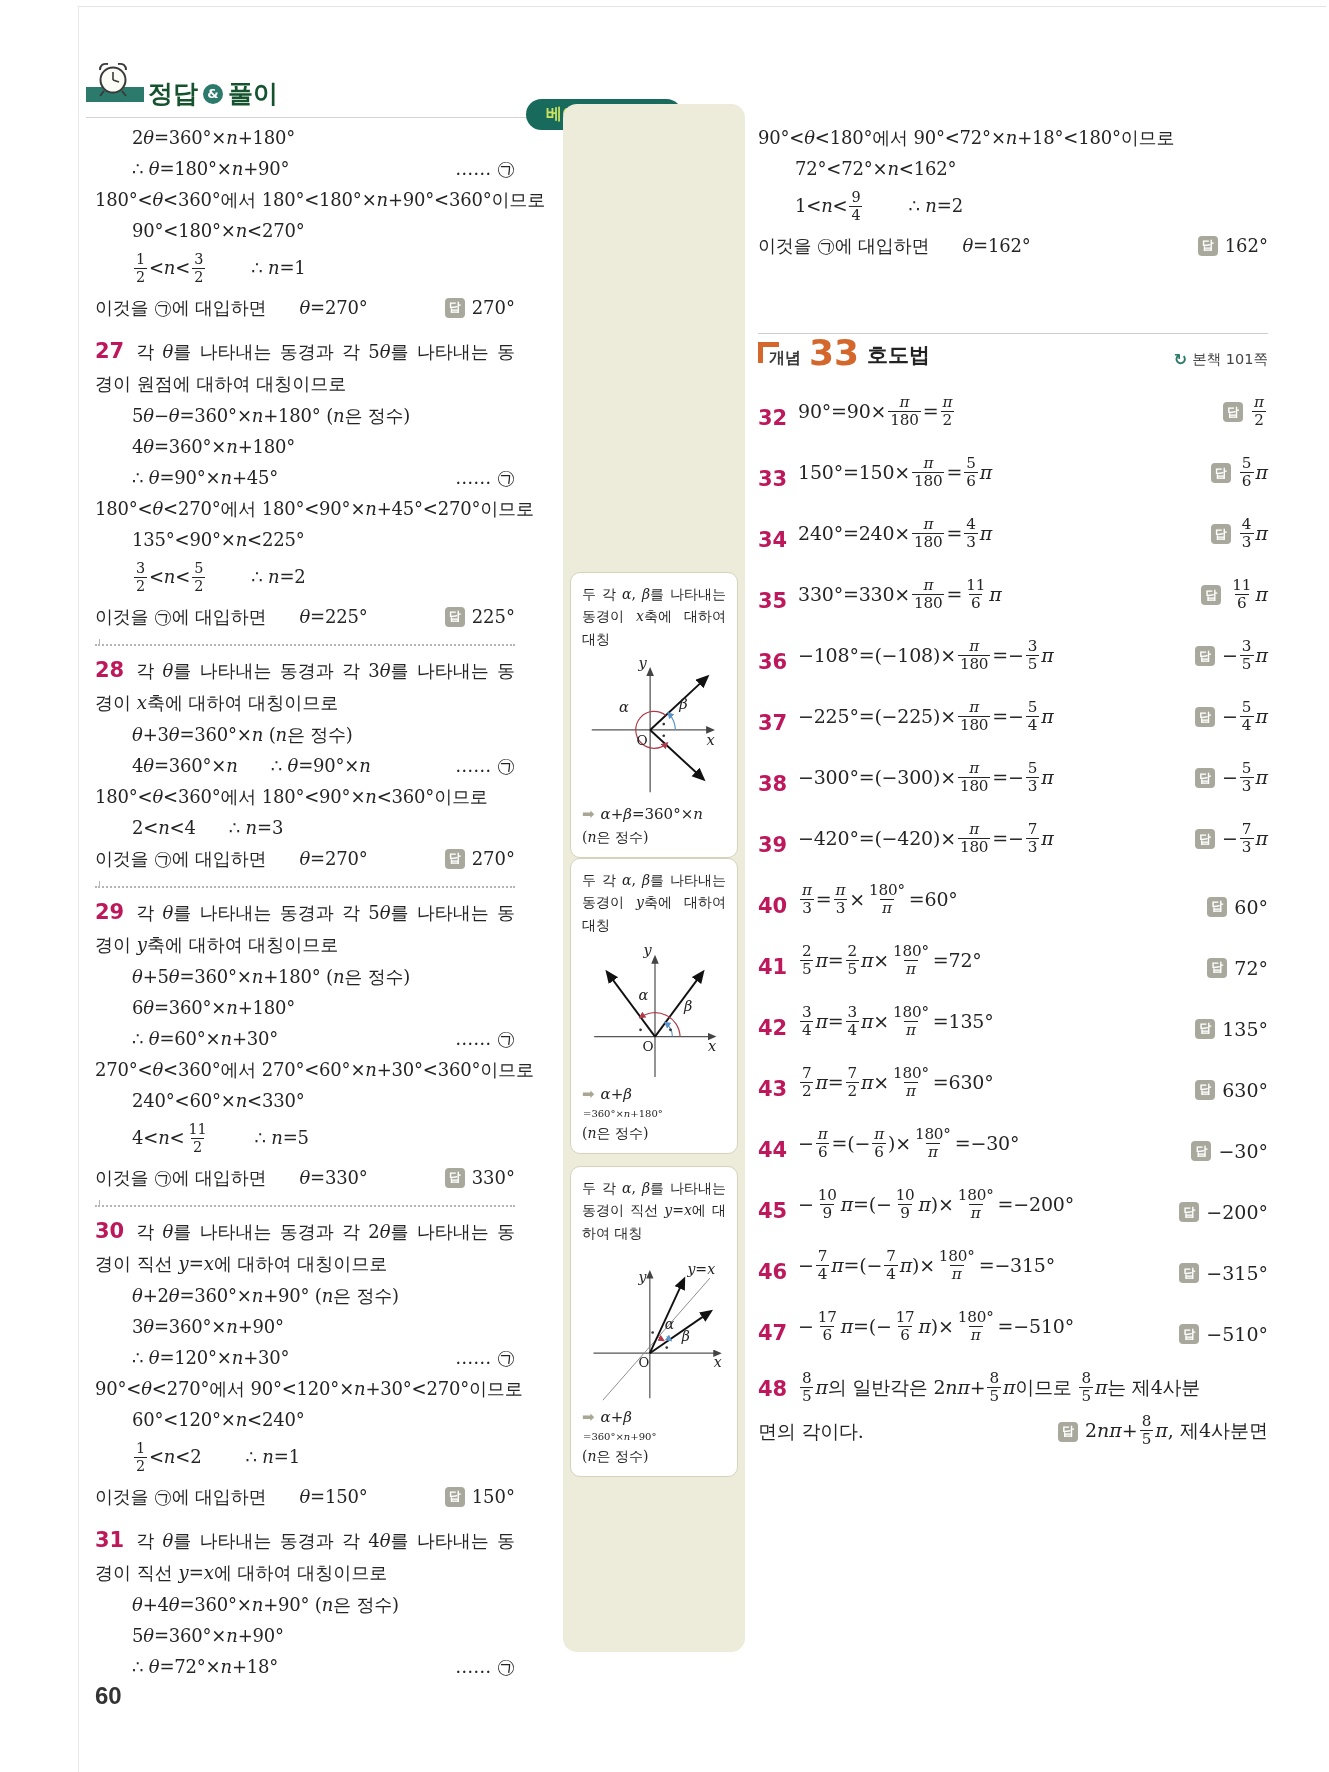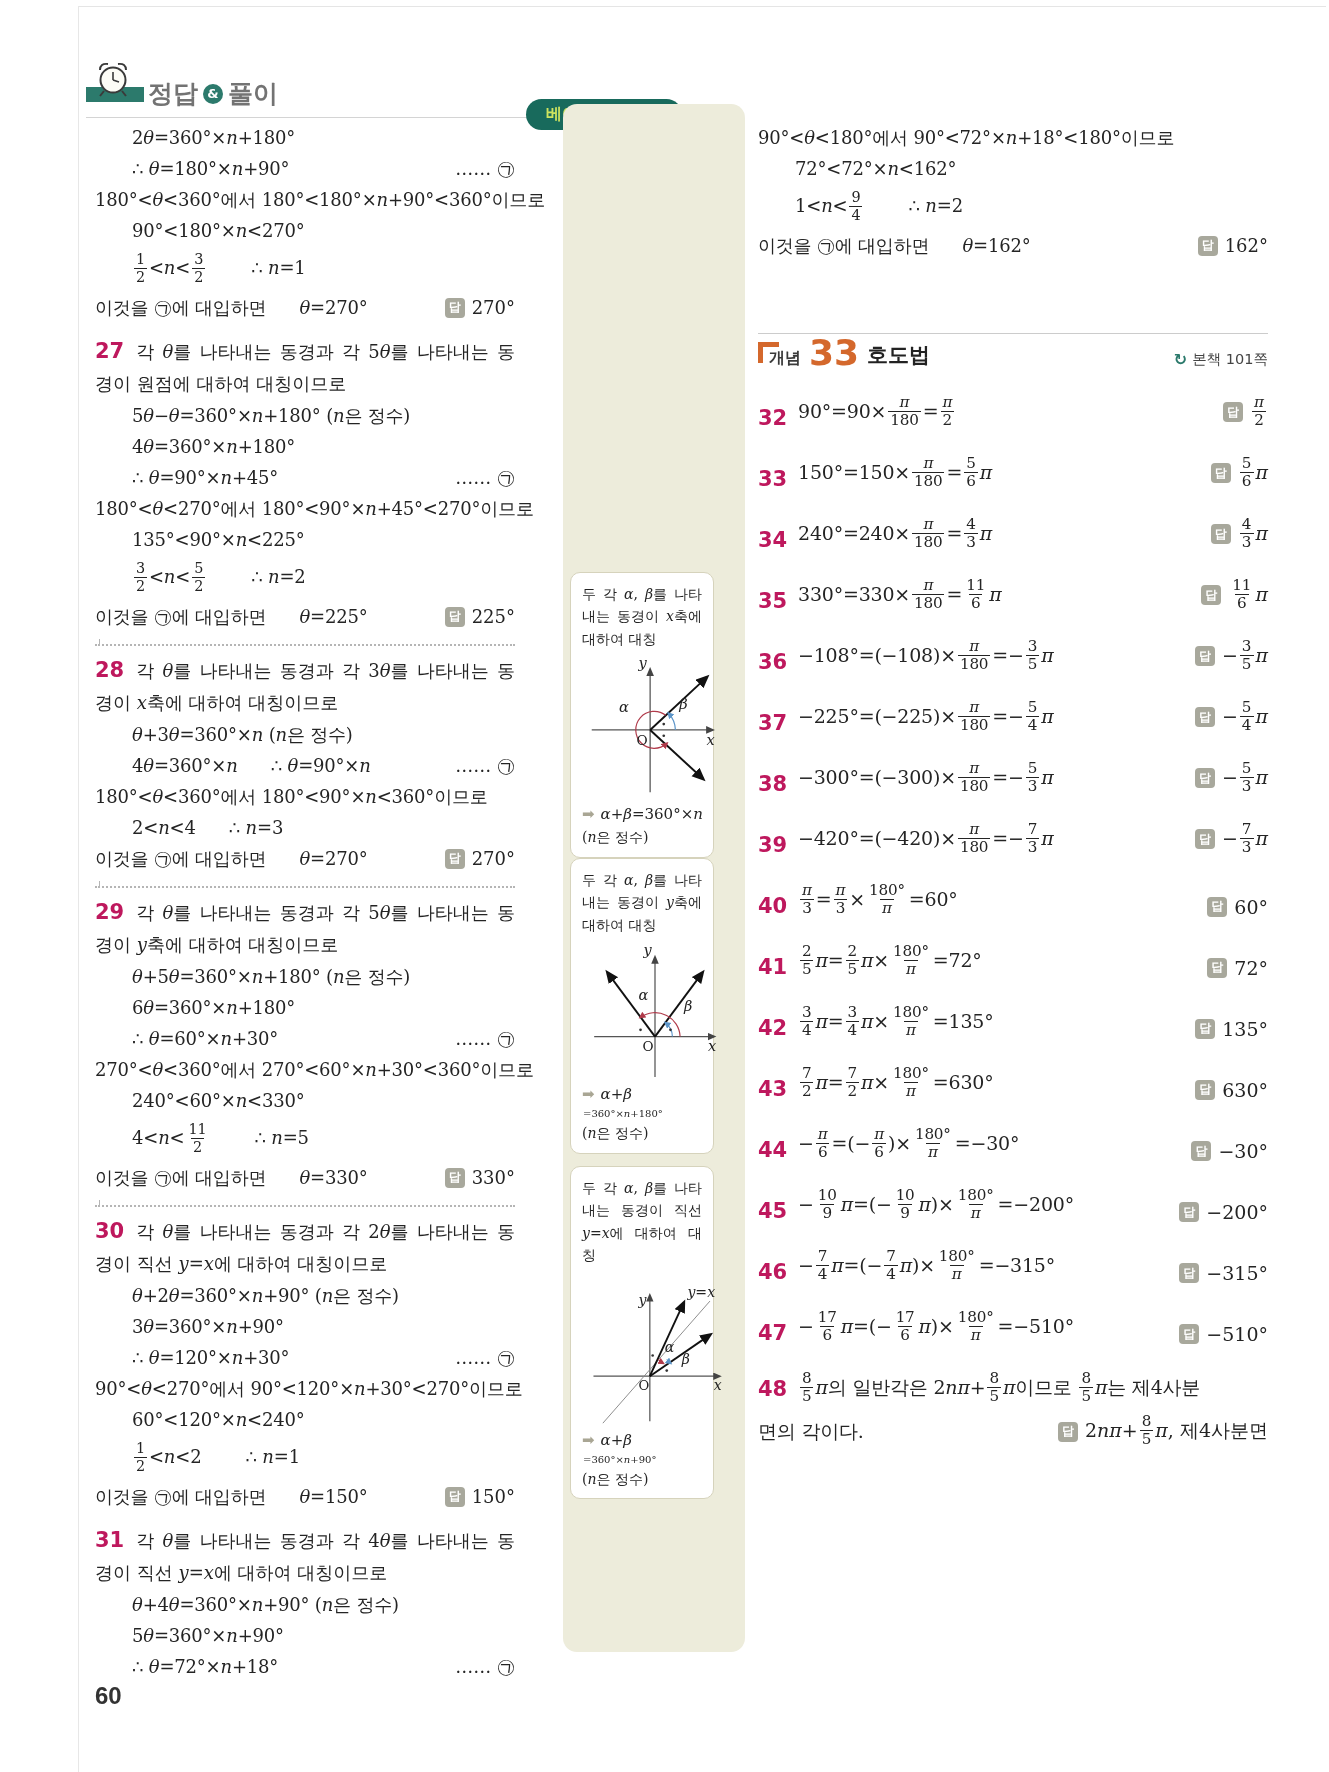--- a/index.html
+++ b/index.html
@@ -7,36 +7,36 @@
         font-family:"DejaVu Serif","Liberation Serif",serif;color:#242424;}
   
   .topline{position:absolute;left:78px;top:6px;width:1248px;height:1px;background:#e5e5e5;}
   .leftline{position:absolute;left:78px;top:6px;bottom:0;width:1px;background:#e7e7e7;}
 
   
   .logo{position:absolute;left:86px;top:60px;width:300px;height:50px;}
   .logo-bar{position:absolute;left:0;top:27px;width:58px;height:15px;background:#2c7a6c;}
   .clock{position:absolute;left:9px;top:0;}
   .logo-text{position:absolute;left:62px;top:17px;display:flex;align-items:center;gap:5px;white-space:nowrap;}
-  .lt{font-weight:bold;font-size:25px;color:#737373;}
+  .lt{font-weight:bold;font-size:25px;color:#14532d;}
   .amp{width:20px;height:20px;border-radius:50%;background:#2c7a6c;color:#fff;
        font-family:"DejaVu Sans","Liberation Sans",sans-serif;font-weight:bold;font-size:13px;
        display:flex;align-items:center;justify-content:center;}
   .headrule{position:absolute;left:86px;top:117px;width:468px;height:1px;background:#d4d4d4;}
 
   
   .badge{position:absolute;left:526px;top:99px;height:31px;border-radius:16px;background:#186a5c;
          display:flex;align-items:center;gap:14px;padding:0 20px;box-sizing:border-box;
          font-family:"DejaVu Sans","Liberation Sans",sans-serif;}
   .badge .b1{color:#cde35f;font-weight:bold;font-size:16px;}
   .badge .b2{color:#ffffff;font-weight:bold;font-size:15px;letter-spacing:1px;}
 
   
   .strip{position:absolute;left:563px;top:104px;width:182px;height:1548px;background:#edecdb;border-radius:14px;}
-  .cbox{position:absolute;left:570px;width:144px;background:#fff;border:1px solid #d6d3bc;border-radius:10px;
+  .cbox{position:absolute;left:570px;width:168px;background:#fff;border:1px solid #d6d3bc;border-radius:10px;
         padding:10px 11px 8px;box-sizing:border-box;font-size:14px;line-height:1.6;}
   .cbox .btext{text-align:justify;}
   .cbox svg{display:block;margin:4px auto 2px;}
   .resline{display:flex;align-items:center;gap:6px;font-size:15px;}
   .arrowg{color:#a9a694;font-size:15px;font-family:"DejaVu Sans","Liberation Sans",sans-serif;}
   .resline2{font-size:10px;padding-left:1px;}
   .noteline{font-size:14px;}
 
   
   .leftcol{position:absolute;left:95px;top:122px;width:420px;}

